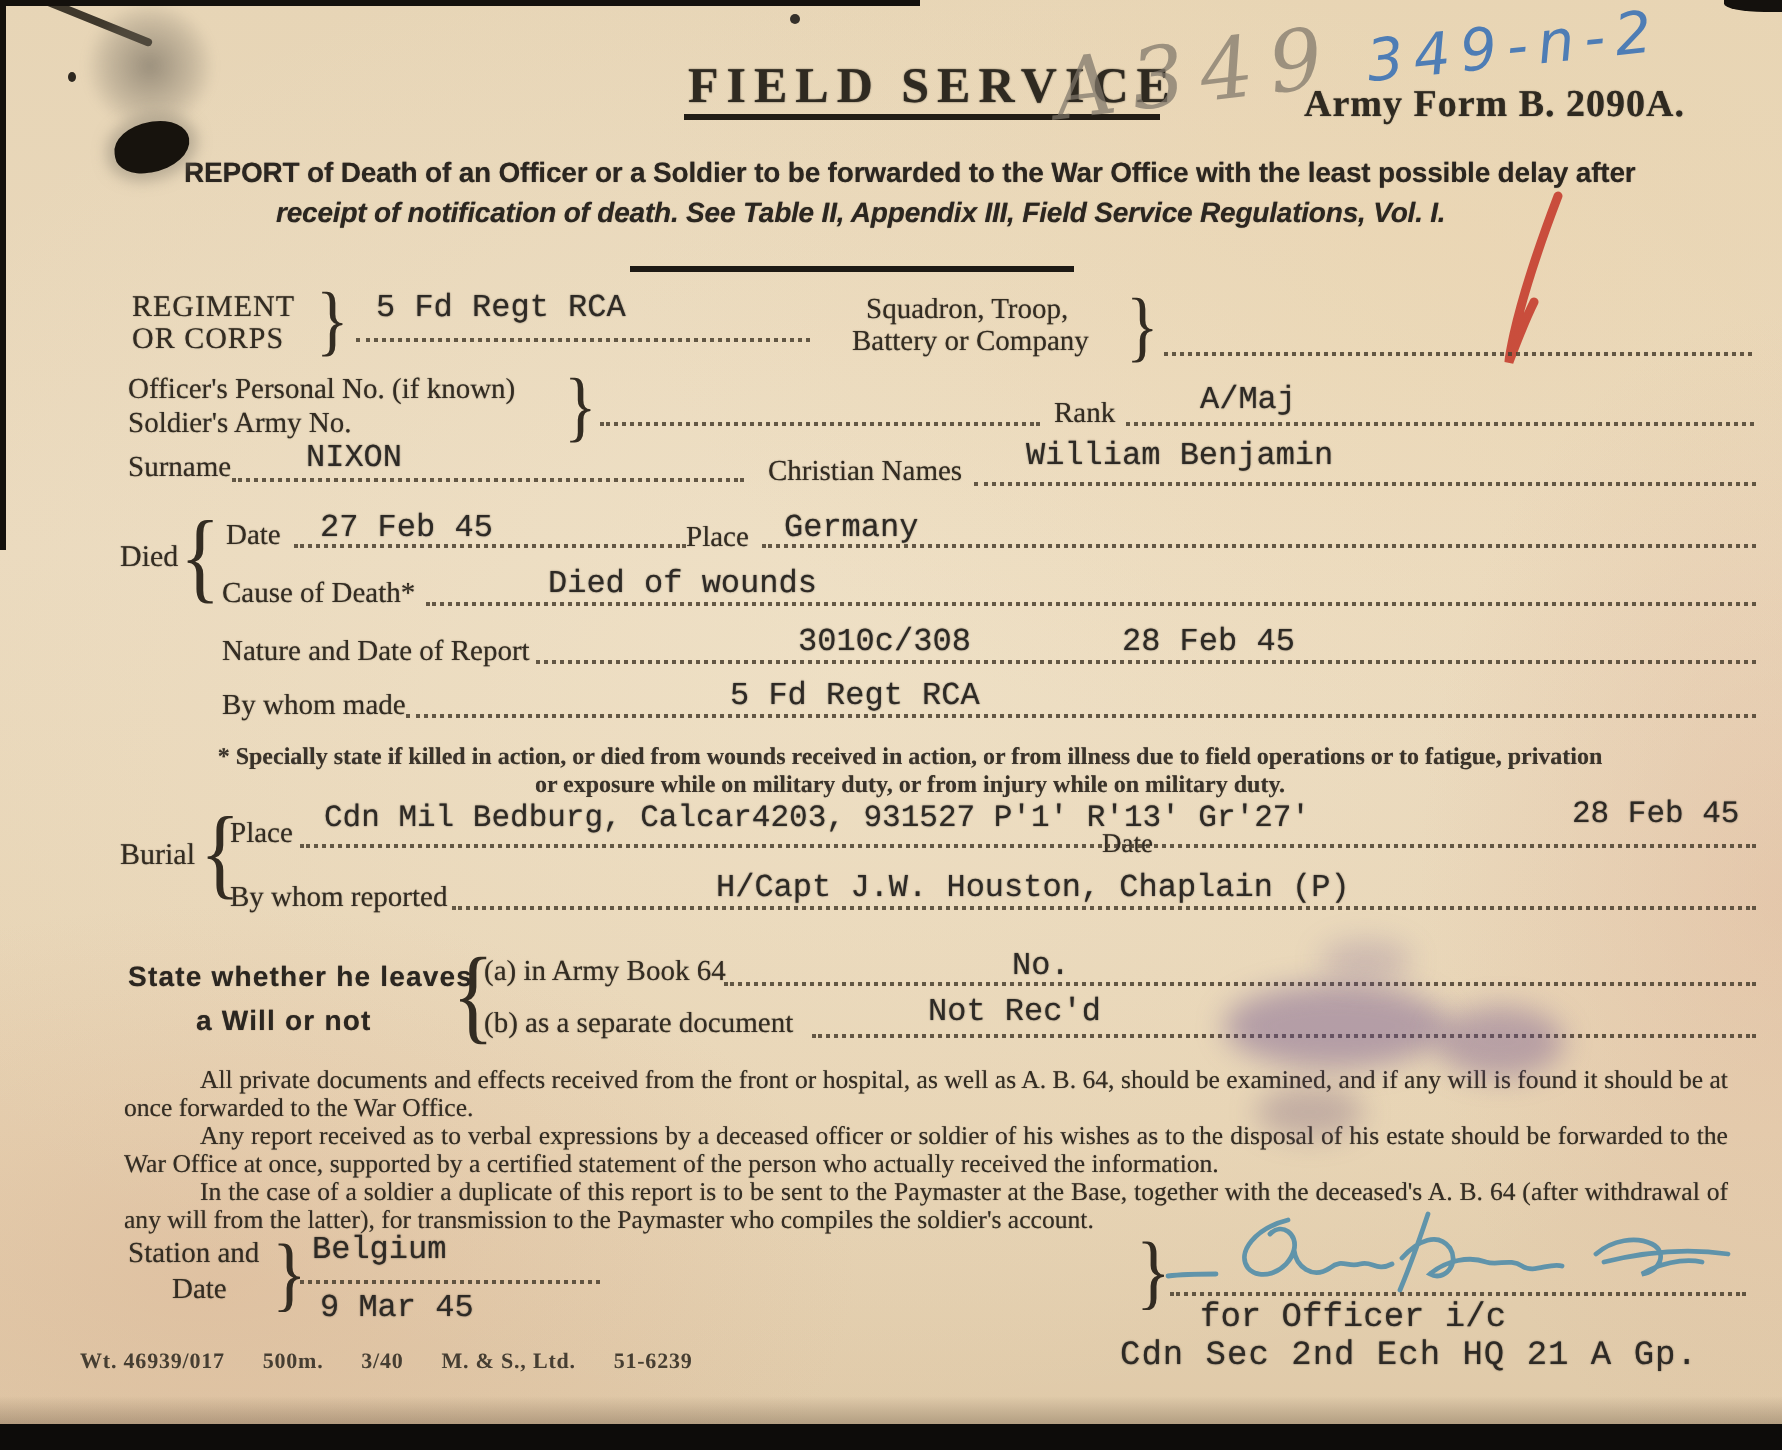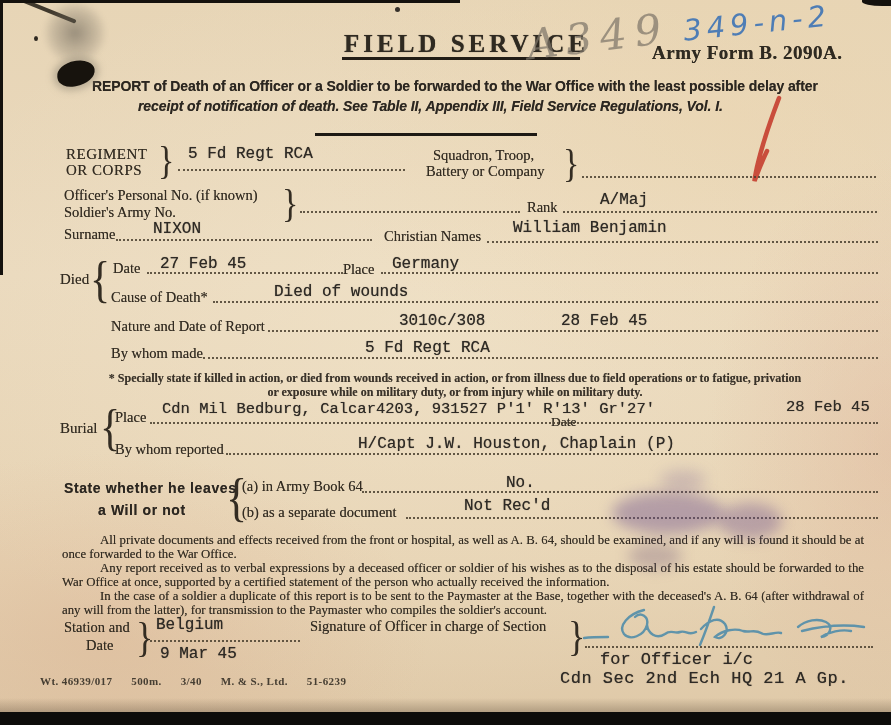--- a/index.html
+++ b/index.html
@@ -126,21 +126,20 @@
   <div class="abs small-print" style="left:62px;top:561px;width:802px;text-indent:38px;">Any report received as to verbal expressions by a deceased officer or soldier of his wishes as to the disposal of his estate should be forwarded to the War Office at once, supported by a certified statement of the person who actually received the information.</div>
   <div class="abs small-print" style="left:62px;top:589px;width:802px;text-indent:38px;">In the case of a soldier a duplicate of this report is to be sent to the Paymaster at the Base, together with the deceased's A. B. 64 (after withdrawal of any will from the latter), for transmission to the Paymaster who compiles the soldier's account.</div>
 
   <div class="abs lbl" style="left:64px;top:620px;">Station and</div>
   <div class="abs lbl" style="left:86px;top:638px;">Date</div>
   <div class="abs brace" style="left:136px;top:616px;font-size:36px;transform:scaleY(1.15);">}</div>
   <div class="abs typed" style="left:156px;top:617px;">Belgium</div>
   <div class="abs dotl" style="left:150px;top:640px;width:150px;"></div>
   <div class="abs typed" style="left:160px;top:646px;">9 Mar 45</div>
 
-  <div class="abs lbl" style="left:310px;top:619px;">Signature of Officer in charge of Section</div>
   <div class="abs brace" style="left:568px;top:615px;font-size:36px;transform:scaleY(1.15);">}</div>
 
   <svg class="abs" style="left:582px;top:602px;" width="300" height="55" viewBox="0 0 300 55" opacity="0.88">
     <g fill="none" stroke="#4e8caa" stroke-width="2.4" stroke-linecap="round">
       <path d="M2,36 C10,35 18,35 26,35"></path>
       <path d="M62,8 C46,12 36,24 42,32 C48,39 62,34 65,23 C67,15 59,9 53,15 M65,23 C66,31 74,38 83,32 C89,27 92,32 98,30 C104,28 106,34 114,30"></path>
       <path d="M132,5 C128,17 123,31 118,43 M119,27 C127,18 137,14 143,22 C148,30 140,39 133,35 C141,28 153,26 161,29 C167,31 173,27 179,31 C185,35 193,29 199,31"></path>
       <path d="M216,25 C224,18 236,16 244,20 C252,24 248,34 239,35 C247,30 259,27 269,29 M220,29 C240,24 262,22 282,25"></path>
     </g>
   </svg>

